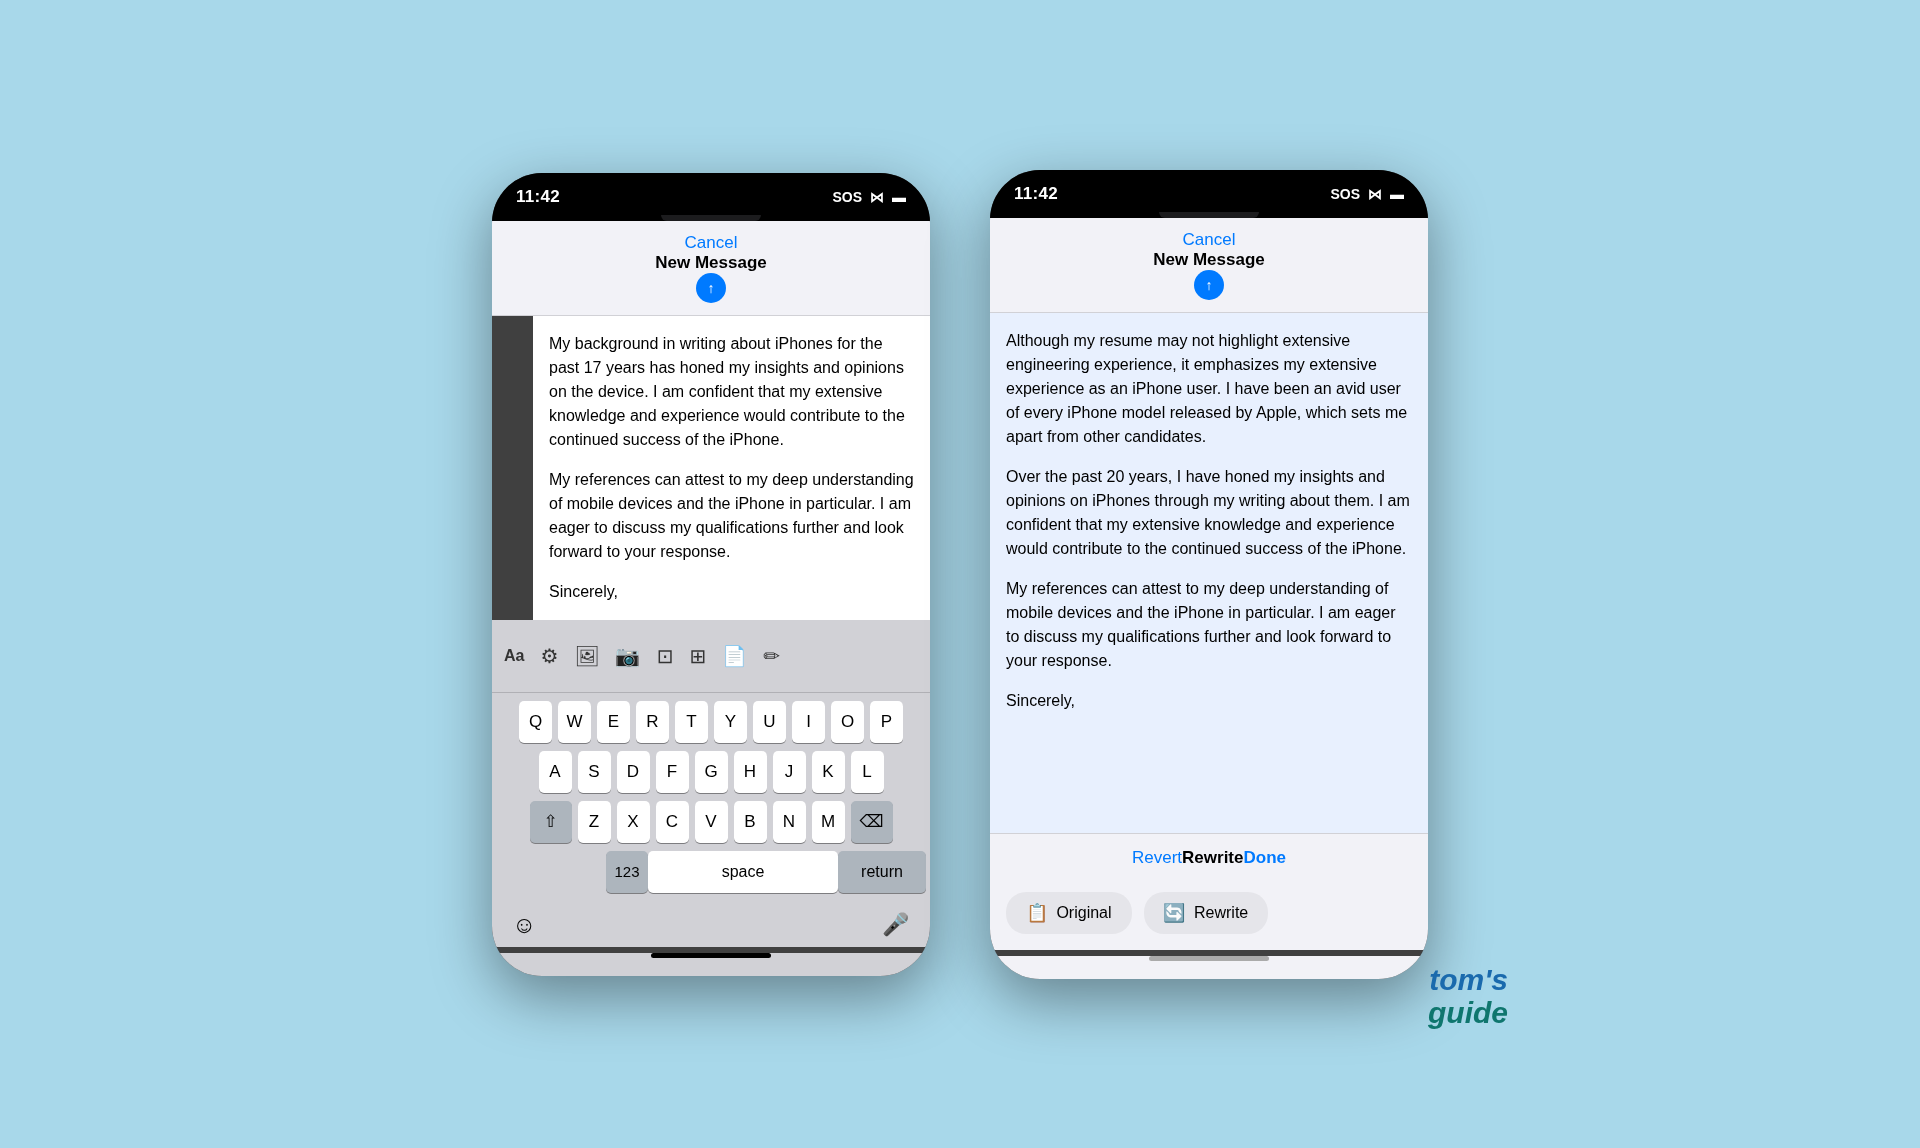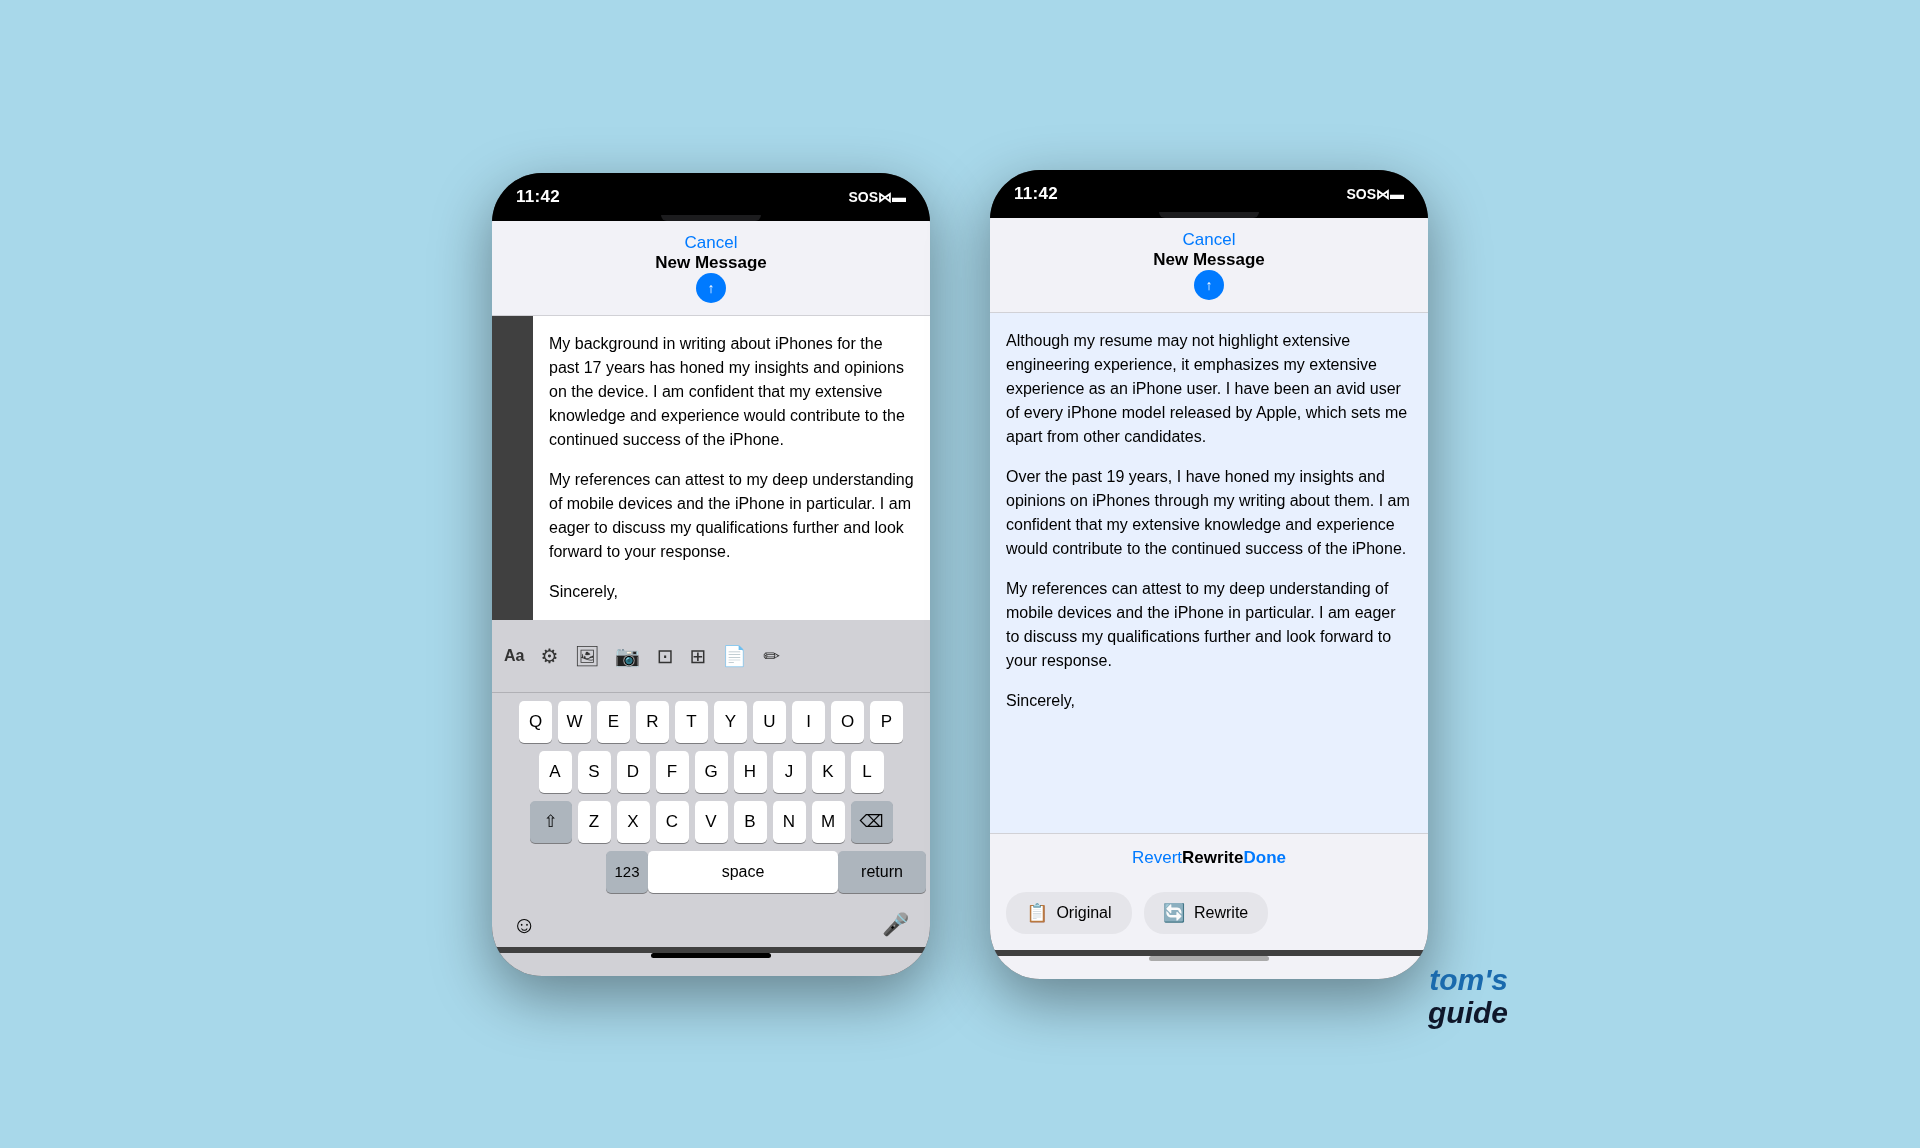--- a/index.html
+++ b/index.html
@@ -43,21 +43,21 @@
     .status-time {
       font-size: 17px;
       font-weight: 600;
       color: white;
       letter-spacing: 0.3px;
     }
 
     .status-icons {
       display: flex;
       align-items: center;
-      gap: 0;
+      gap: 8px;
       font-size: 14px;
       color: white;
       font-weight: 600;
     }
 
     
     .nav-bar {
       background: #f2f2f7;
       padding: 12px 20px;
       display: flex;
@@ -308,21 +308,21 @@
 
     .branding-text {
       font-size: 30px;
       font-weight: 900;
       font-style: italic;
       color: #1a6aad;
       line-height: 1.1;
     }
 
     .branding-text .brand-line2 {
-      color: #0f172a;
+      color: #0f766e;
       display: block;
       font-style: italic;
     }
   </style>
 </head>
 <body>
 
 <div class="phone-wrapper wrapper-relative">
   <div class="phone">
 
@@ -447,21 +447,21 @@
     <div class="nav-bar">
       <span class="nav-cancel">Cancel</span>
       <span class="nav-title">New Message</span>
       <div class="nav-send">
         <span>↑</span>
       </div>
     </div>
 
     <div class="rewrite-area">
       <p>Although my resume may not highlight extensive engineering experience, it emphasizes my extensive experience as an iPhone user. I have been an avid user of every iPhone model released by Apple, which sets me apart from other candidates.</p>
-      <p>Over the past 19 years, I have honed my insights and opinions on iPhones through my writing about them. I am confident that my extensive knowledge and experience would contribute to the continued success of the iPhone.</p>
+      <p>Over the past 20 years, I have honed my insights and opinions on iPhones through my writing about them. I am confident that my extensive knowledge and experience would contribute to the continued success of the iPhone.</p>
       <p>My references can attest to my deep understanding of mobile devices and the iPhone in particular. I am eager to discuss my qualifications further and look forward to your response.</p>
       <p>Sincerely,</p>
     </div>
 
     <div class="rewrite-bar">
       <span class="rewrite-bar-revert">Revert</span>
       <span class="rewrite-bar-title">Rewrite</span>
       <span class="rewrite-bar-done">Done</span>
     </div>
 

